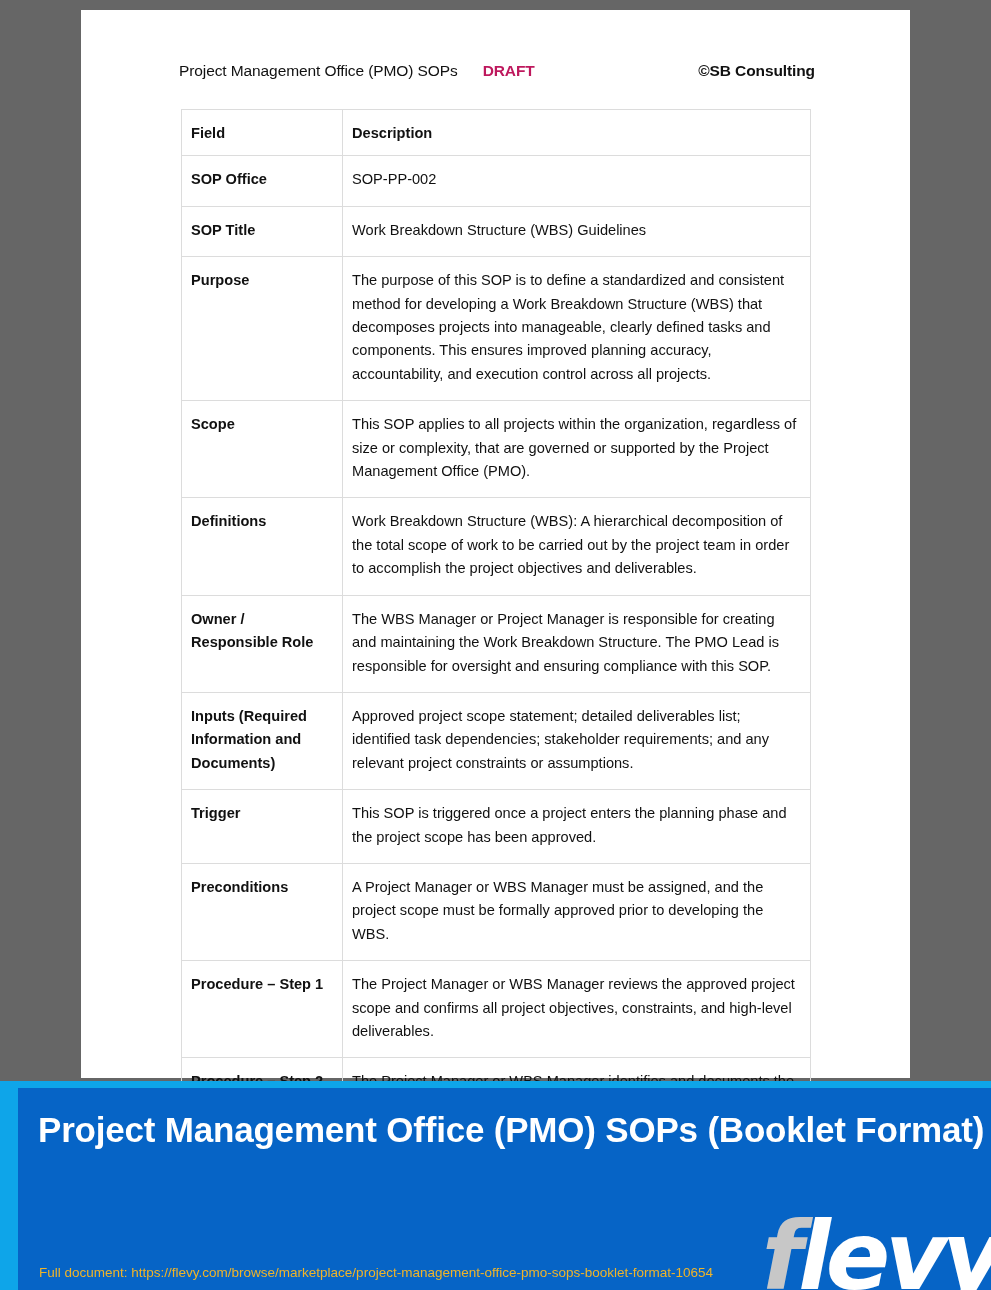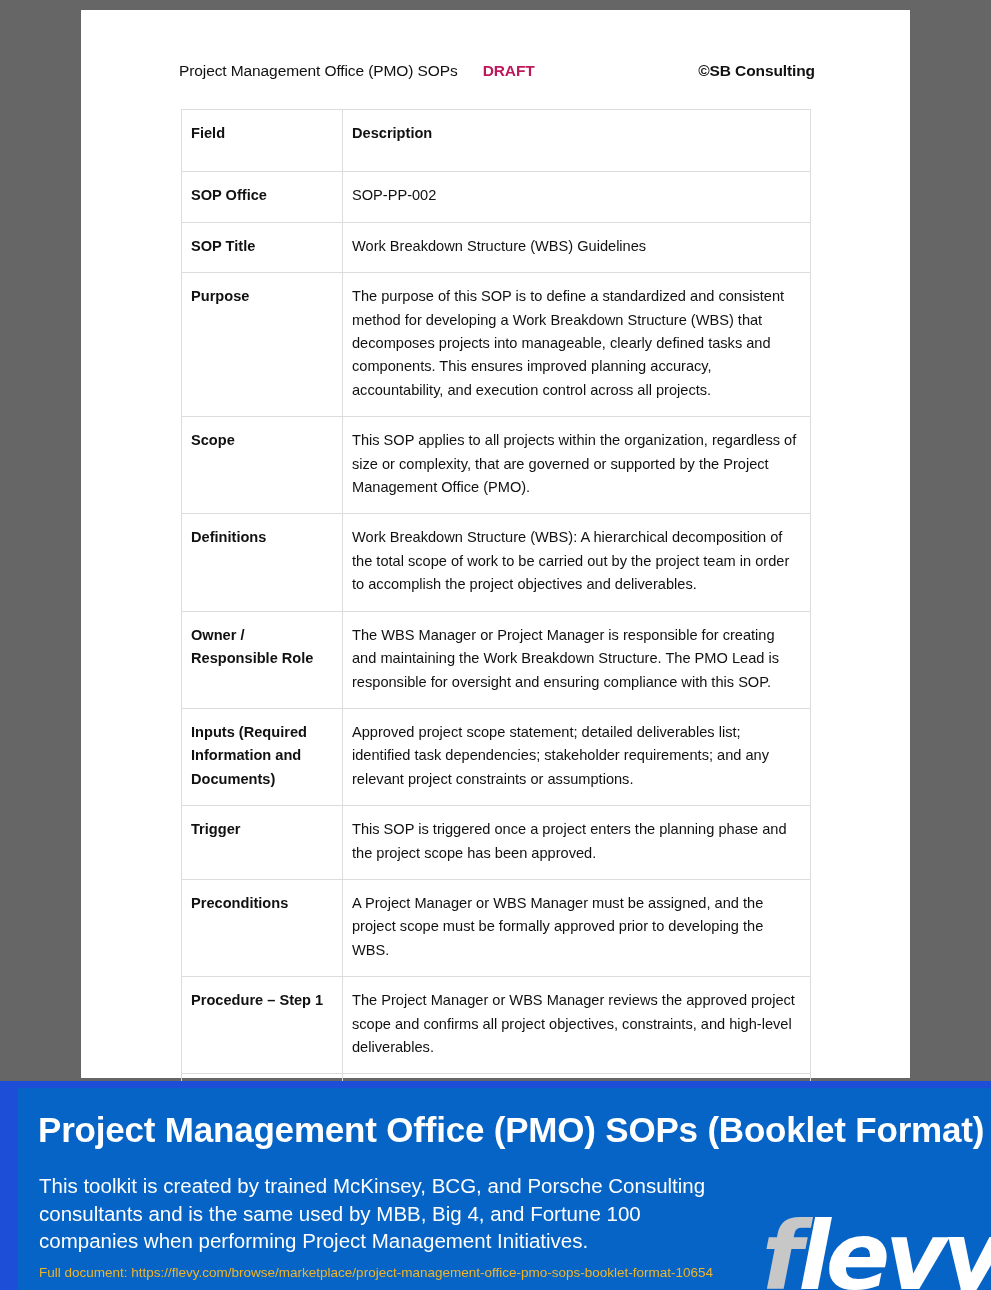--- a/index.html
+++ b/index.html
@@ -69,37 +69,37 @@
     border: 1px solid #dcdcdc;
     vertical-align: top;
     padding: 12px 10px 14px 9px;
     font-size: 14.6px;
     line-height: 23.4px;
     color: #111111;
     text-align: left;
   }
   #sop-table th {
     font-weight: 700;
-    padding-bottom: 26px;
+    padding-bottom: 10px;
   }
   #sop-table td.field-cell {
     font-weight: 700;
   }
   #sop-table td.desc-cell {
     font-weight: 400;
   }
 
   
   #promo-banner {
     position: absolute;
     left: 0;
     top: 1081px;
     width: 991px;
     height: 209px;
-    background: #1d4ed8;
+    background: #0ea5e9;
     box-sizing: border-box;
     padding: 7px 0 0 18px;
   }
   #promo-inner {
     position: relative;
     width: 991px;
     height: 202px;
     background: #0664c6;
     box-sizing: border-box;
     overflow: hidden;
@@ -221,25 +221,20 @@
       </tbody>
   </table>
 
 </div>
 
 <div id="promo-banner">
   <div id="promo-inner">
 
     <div id="promo-title">Project Management Office (PMO) SOPs (Booklet Format)</div>
 
-    <div id="promo-desc">
-      <span class="pline">This toolkit is created by trained McKinsey, BCG, and Porsche Consulting</span>
-      <span class="pline">consultants and is the same used by MBB, Big 4, and Fortune 100</span>
-      <span class="pline">companies when performing Project Management Initiatives.</span>
-    </div>
 
     <div id="promo-url">Full document: https://flevy.com/browse/marketplace/project-management-office-pmo-sops-booklet-format-10654</div>
 
     <div id="flevy-logo">
       <span class="lg-f">f</span><span class="lg-levy">levy</span>
     </div>
 
   </div>
 </div>
 

